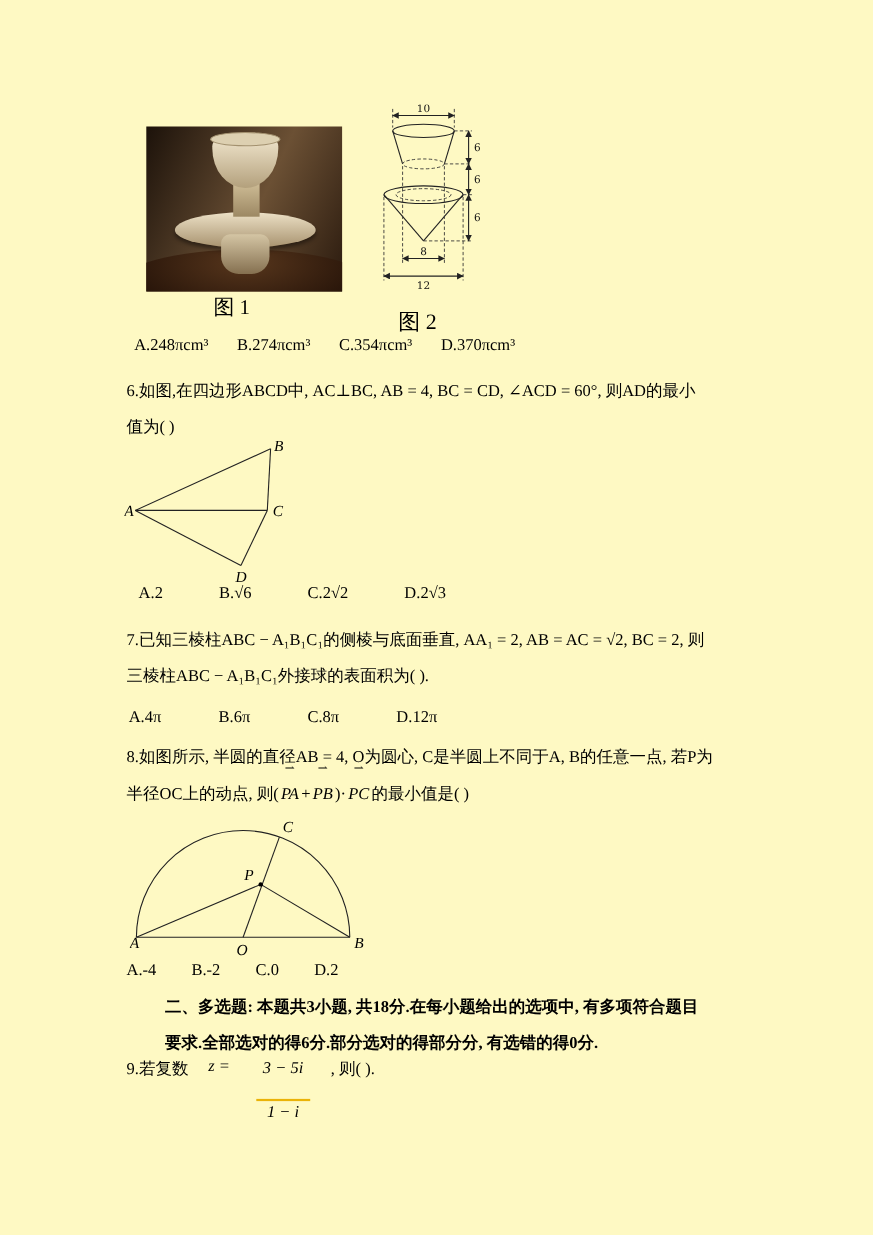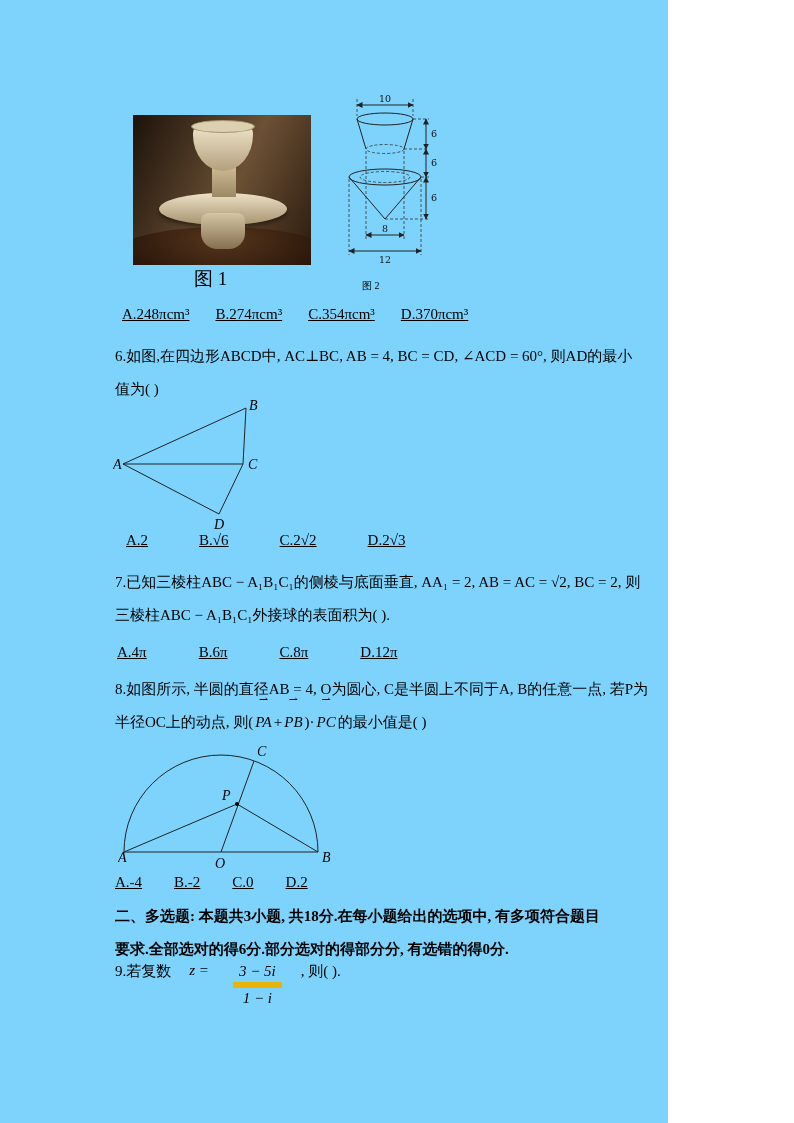--- a/index.html
+++ b/index.html
@@ -1,37 +1,37 @@
 <!DOCTYPE html>
 <html><head>
 <meta charset="utf-8">
 <style>
   * { margin:0; padding:0; box-sizing:border-box; }
   html,body { background:#ffffff; }
   .page {
-    position:relative; width:668px; height:1123px; background:#7dd3fc;
+    position:relative; width:794px; height:1123px; background:#fef9c3;
     font-family:"Liberation Serif","DejaVu Serif",serif;
     color:#000; font-size:15px; overflow:hidden;
   }
   .abs { position:absolute; }
   .qtext { width:575px; line-height:33px; }
-  .opts { display:flex; align-items:baseline;text-decoration:underline; }
+  .opts { display:flex; align-items:baseline; }
   .opts span { white-space:nowrap; }
   .caption { color:#000; }
-  .bold { font-weight:bold; }
+  .bold { font-weight:bold;margin-left:35px; }
 
   
   .vec { position:relative; display:inline-block; font-style:italic; padding:0 2px; }
   .vec .arr { position:absolute; top:-12px; left:50%; transform:translateX(-50%);
               font-size:11px; font-style:normal; line-height:1; }
 
   
   .frac { display:inline-flex; flex-direction:column; text-align:center;
           vertical-align:middle; margin:0 4px; font-style:italic; line-height:1.25; }
-  .frac .num { border-bottom:6px solid #eab308; padding:0 6px 1px; }
+  .frac .num { border-bottom:2px solid #eab308; padding:0 6px 18px; }
   .frac .den { padding-top:1px; }
 
   
   .fig1 { left:133px; top:115px; width:178px; height:150px; overflow:hidden;
           background:linear-gradient(115deg,#1c120a 0%,#59422b 42%,#6b5034 55%,#2a1a0e 100%); }
   .fig1 div { position:absolute; }
   .ph-table  { left:-25px; top:112px; width:230px; height:62px; border-radius:50%;
                background:radial-gradient(ellipse at 50% 20%, #573privacy,#241208 70%);
                background:radial-gradient(ellipse at 50% 20%, #57361c, #241208 72%); }
   .ph-saucer { left:26px; top:78px; width:128px; height:32px; border-radius:50%;
@@ -103,21 +103,21 @@
     <line class="svgline" x1="33" y1="140" x2="71" y2="140" marker-start="url(#ah)" marker-end="url(#ah)"></line>
     <text class="dimtext" x="52" y="137" text-anchor="middle">8</text>
 
     <line class="svgdash" x1="16" y1="84" x2="16" y2="160"></line>
     <line class="svgdash" x1="88" y1="84" x2="88" y2="160"></line>
     <line class="svgline" x1="16" y1="156" x2="88" y2="156" marker-start="url(#ah)" marker-end="url(#ah)"></line>
     <text class="dimtext" x="52" y="168" text-anchor="middle">12</text>
   </svg>
 
   <div class="abs caption" style="left:194px; top:266px; font-size:19px;">图 1</div>
-  <div class="abs caption" style="left:362px; top:279px; font-size:10px;">图 2</div>
+  <div class="abs caption" style="left:362px; top:279px; font-size:20px;">图 2</div>
 
   <div class="abs opts" style="left:122px; top:306px; gap:26px;">
     <span>A.248πcm³</span>
     <span>B.274πcm³</span>
     <span>C.354πcm³</span>
     <span>D.370πcm³</span>
   </div>
 
   <div class="abs qtext" style="left:115px; top:340px;">
     <div>6.如图,在四边形ABCD中, AC⊥BC, AB = 4, BC = CD, ∠ACD = 60°, 则AD的最小</div>

